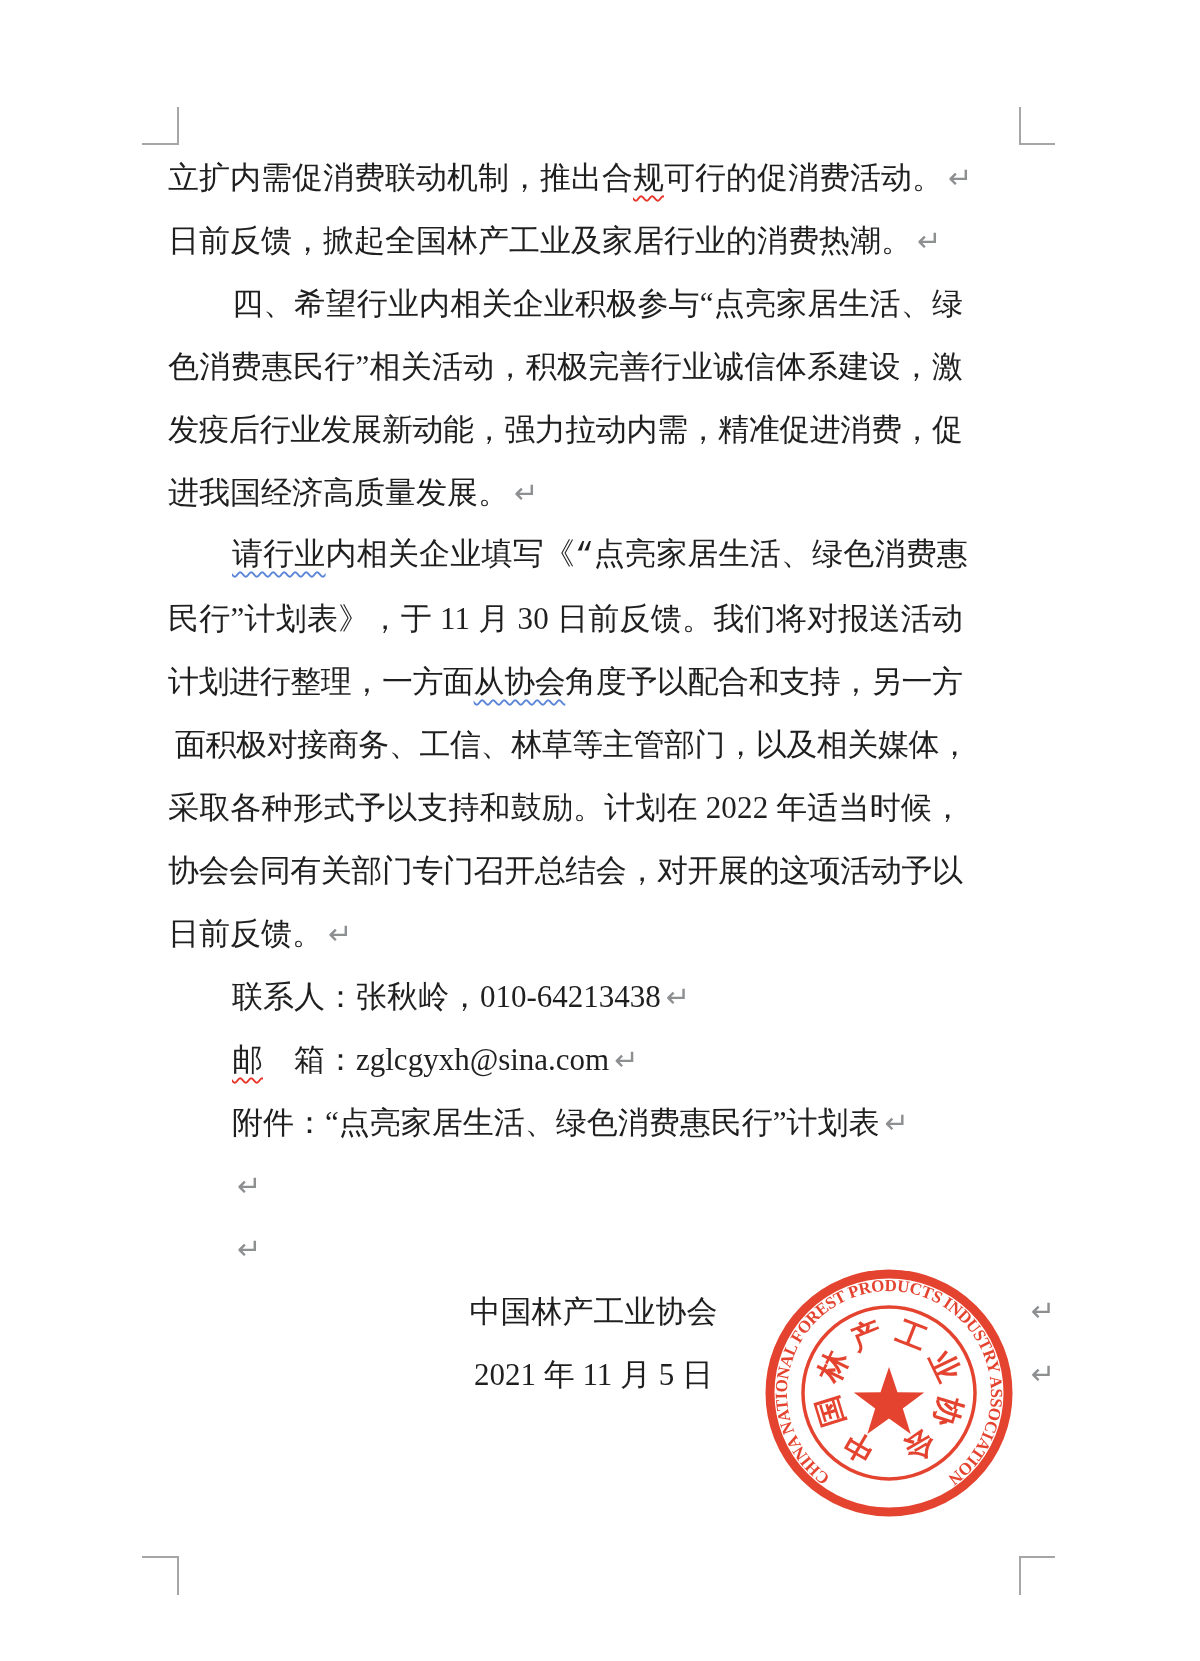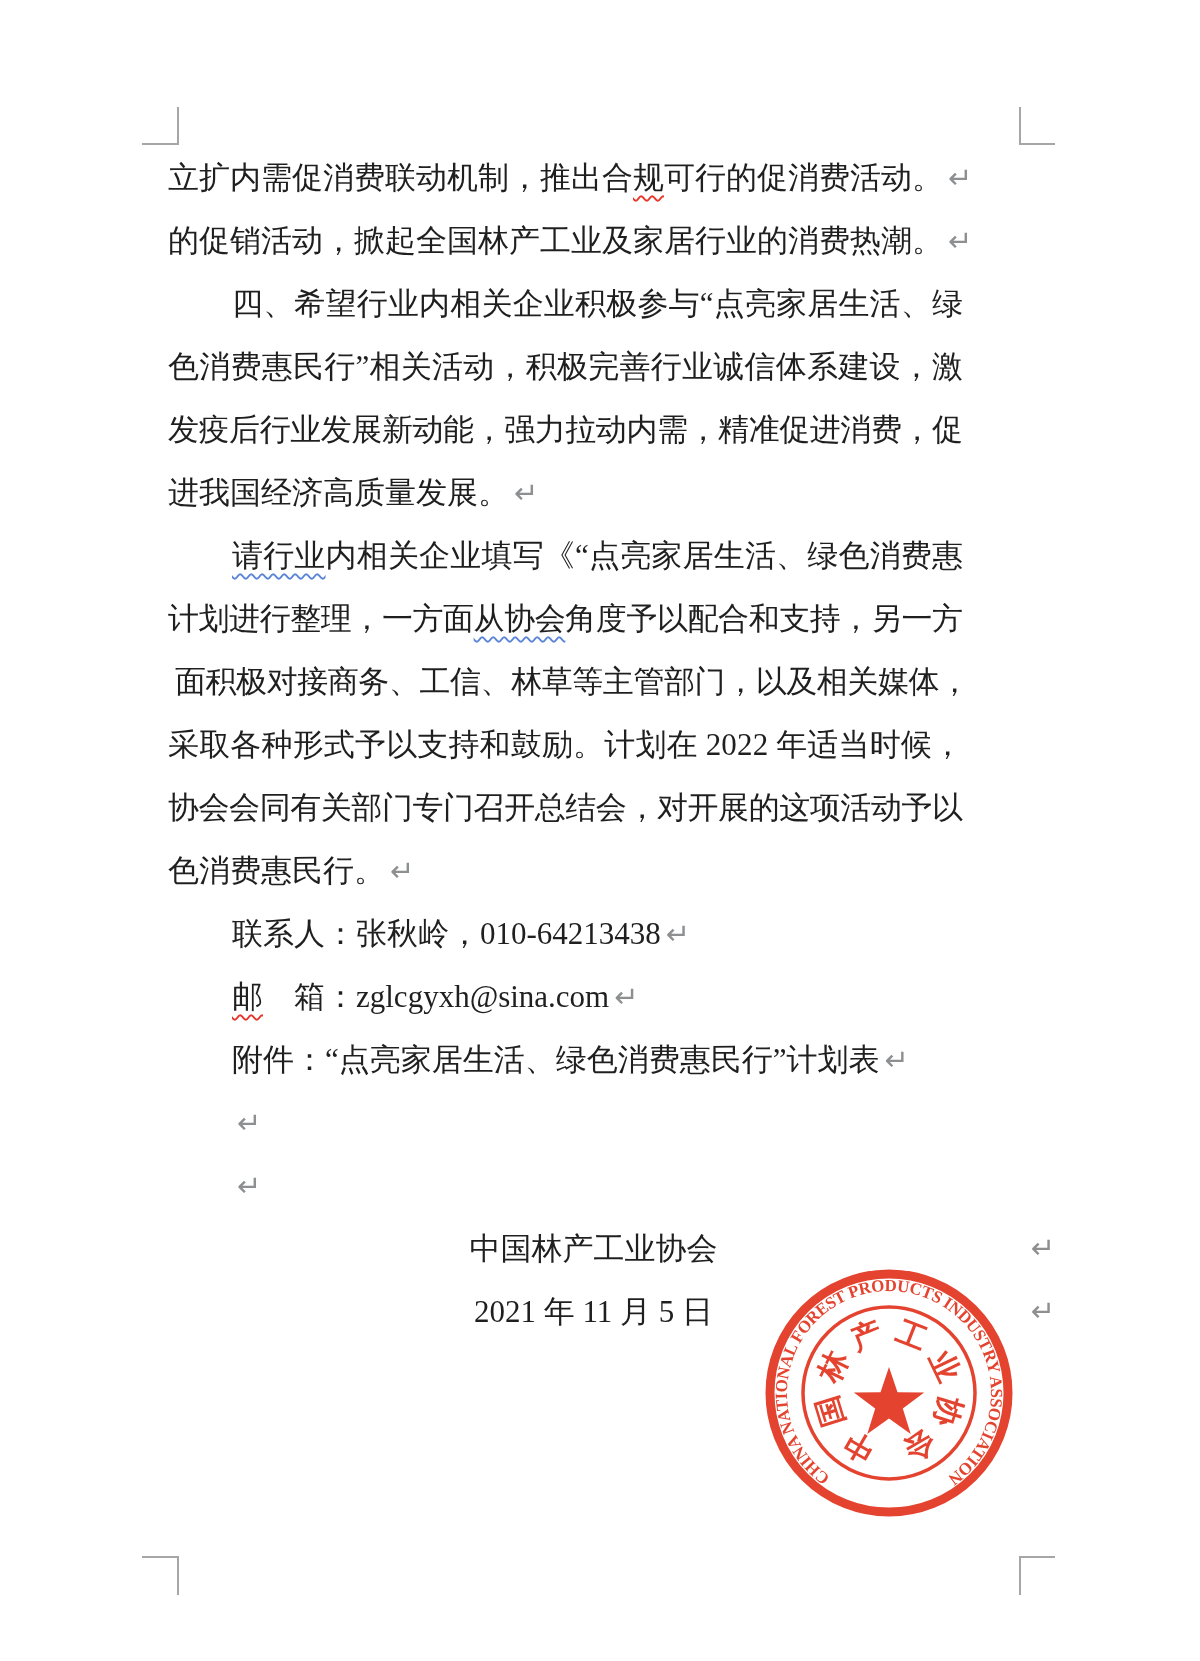--- a/index.html
+++ b/index.html
@@ -57,31 +57,32 @@
 
 <div class="page">
 
   <div class="crop crop-tl"></div>
   <div class="crop crop-tr"></div>
   <div class="crop crop-bl"></div>
   <div class="crop crop-br"></div>
 
   <div class="textflow" id="textflow">
       <div class="line"><span>立扩内需促消费联动机制，推出合</span><span class="wavy-red">规</span><span>可行的促消费活动。</span><span class="mark">↵</span></div>
-      <div class="line"><span>的促销活动，掀起全国林产工业及家居行业的消费热潮。</span><span class="mark">↵</span></div>
+      <div class="line"><span>日前反馈，掀起全国林产工业及家居行业的消费热潮。</span><span class="mark">↵</span></div>
       <div class="line indent fill" style="letter-spacing: 0.184px;"><span>四、希望行业内相关企业积极参与“点亮家居生活、绿</span></div>
       <div class="line fill" style="letter-spacing: 0.249px;"><span>色消费惠民行”相关活动，积极完善行业诚信体系建设，激</span></div>
       <div class="line fill" style="letter-spacing: -0.44px;"><span>发疫后行业发展新动能，强力拉动内需，精准促进消费，促</span></div>
       <div class="line"><span>进我国经济高质量发展。</span><span class="mark">↵</span></div>
-      <div class="line indent fill" style="letter-spacing: 0.184px;"><span class="wavy-blue">请行业</span><span>内相关企业填写《“点亮家居生活、绿色消费惠</span></div>
+      <div class="line indent fill" style="letter-spacing: 0.184px; font-family: Liberation Mono, monospace;"><span class="wavy-blue">请行业</span><span>内相关企业填写《“点亮家居生活、绿色消费惠</span></div>
+      <div class="line fill" style="letter-spacing: 0.246px;"><span>民行”计划表》，于 11 月 30 日前反馈。我们将对报送活动</span></div>
       <div class="line fill" style="letter-spacing: -0.44px;"><span>计划进行整理，一方面</span><span class="wavy-blue">从协会</span><span>角度予以配合和支持，另一方</span></div>
       <div class="line fill" style="letter-spacing: -0.44px; margin-left: 7px;"><span>面积极对接商务、工信、林草等主管部门，以及相关媒体，</span></div>
       <div class="line fill" style="letter-spacing: 0.161px; text-align: center;"><span>采取各种形式予以支持和鼓励。计划在 2022 年适当时候，</span></div>
       <div class="line fill" style="letter-spacing: -0.44px;"><span>协会会同有关部门专门召开总结会，对开展的这项活动予以</span></div>
-      <div class="line"><span>色消费惠民行。</span><span class="mark">↵</span></div>
+      <div class="line"><span>日前反馈。</span><span class="mark">↵</span></div>
       <div class="line indent"><span>联系人：张秋岭，010-64213438</span><span class="mark">↵</span></div>
       <div class="line indent"><span class="wavy-red">邮</span><span>　箱：zglcgyxh@sina.com</span><span class="mark">↵</span></div>
       <div class="line indent"><span>附件：“点亮家居生活、绿色消费惠民行”计划表</span><span class="mark">↵</span></div>
       <div class="line indent"><span class="mark">↵</span></div>
       <div class="line indent"><span class="mark">↵</span></div>
       <div class="line sig"><span>中国林产工业协会</span><span class="mark">↵</span></div>
       <div class="line sig"><span>2021 年 11 月 5 日</span><span class="mark">↵</span></div>
     </div>
 
   <svg class="seal" viewBox="0 0 264 264" aria-hidden="true">

